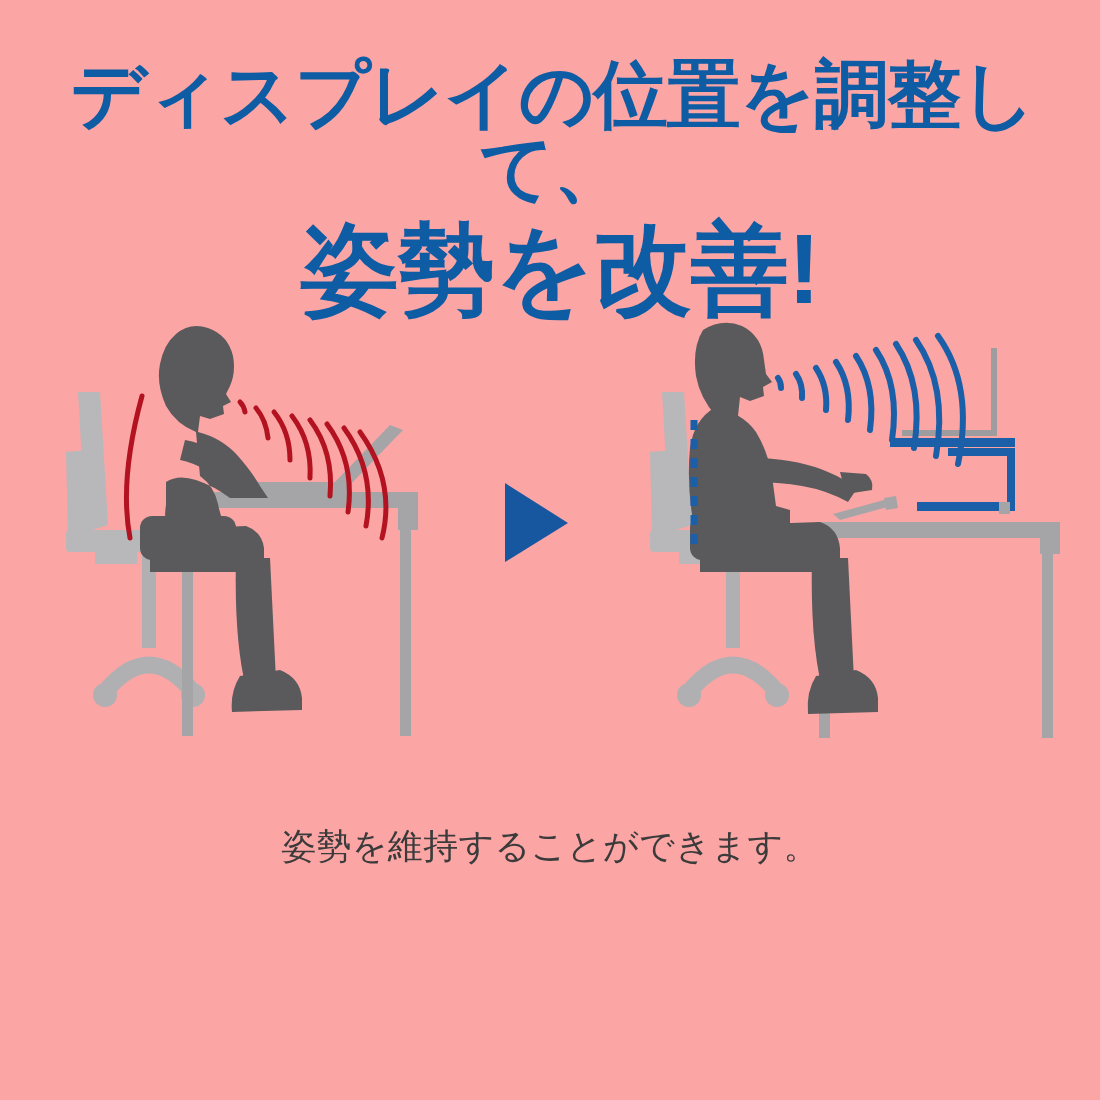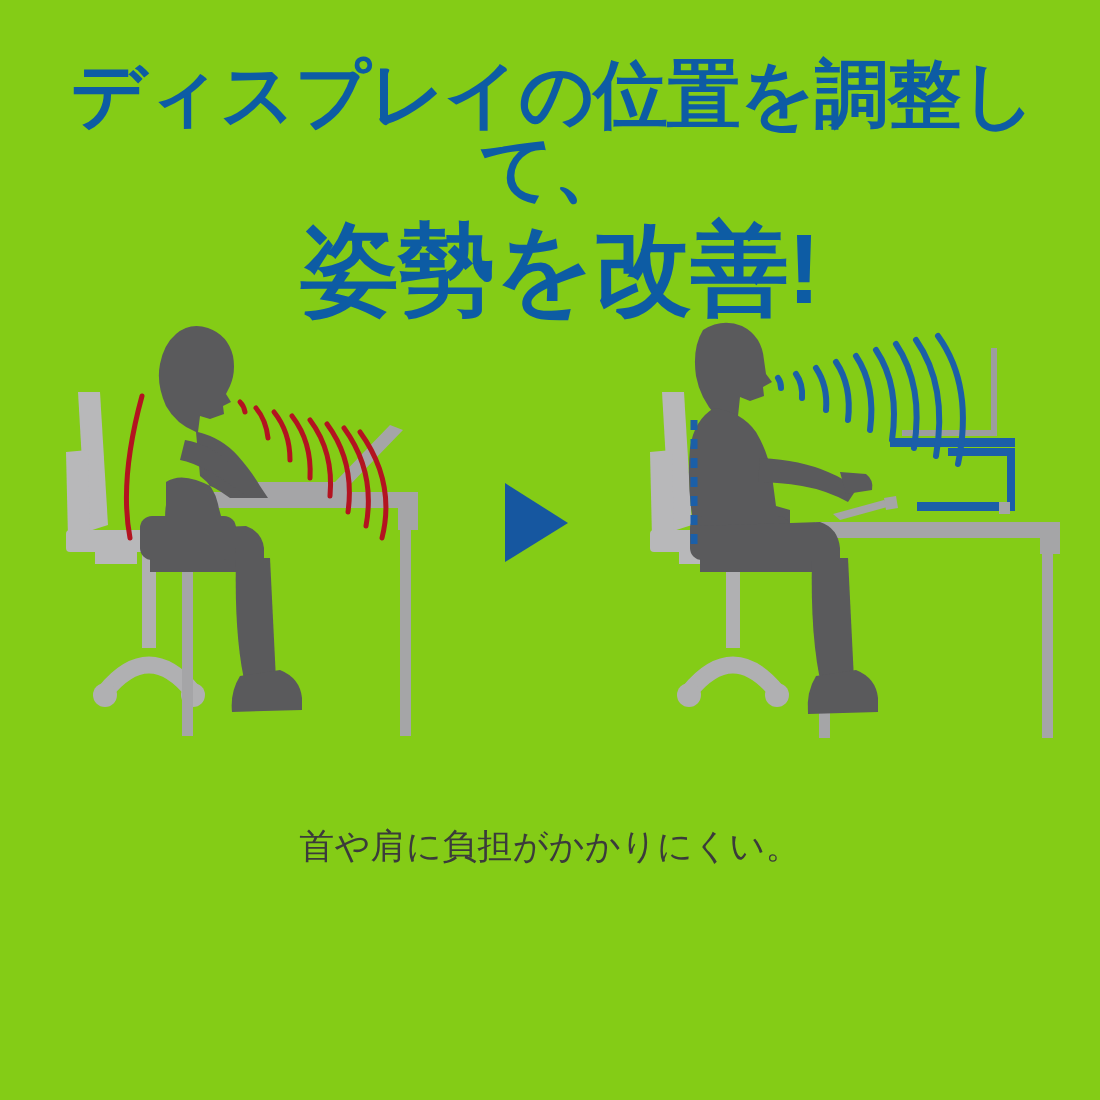--- a/index.html
+++ b/index.html
@@ -8,21 +8,21 @@
     padding: 0;
     background: #ffffff;
   }
   body {
     font-family: "Liberation Sans", "DejaVu Sans", sans-serif;
   }
   #page {
     position: relative;
     width: 1100px;
     height: 1100px;
-    background: #84cc16;
+    background: #fca5a5;
     overflow: hidden;
   }
 
   
   #headline {
     position: absolute;
     left: 0;
     top: 58px;
     width: 1100px;
     text-align: center;
@@ -268,16 +268,16 @@
           <path d="M876 30 Q900 66 892 120"></path>
           <path d="M896 24 Q924 66 914 128"></path>
           <path d="M916 20 Q948 66 936 136"></path>
           <path d="M938 16 Q974 66 958 144"></path>
         </g>
       </g>
     </svg>
   </div>
 
   <div id="caption">
-    <span class="cline">首や肩に負担がかかりにくい。</span>
+    <span class="cline">姿勢を維持することができます。</span>
   </div>
 
 </div>
 
 </body></html>

